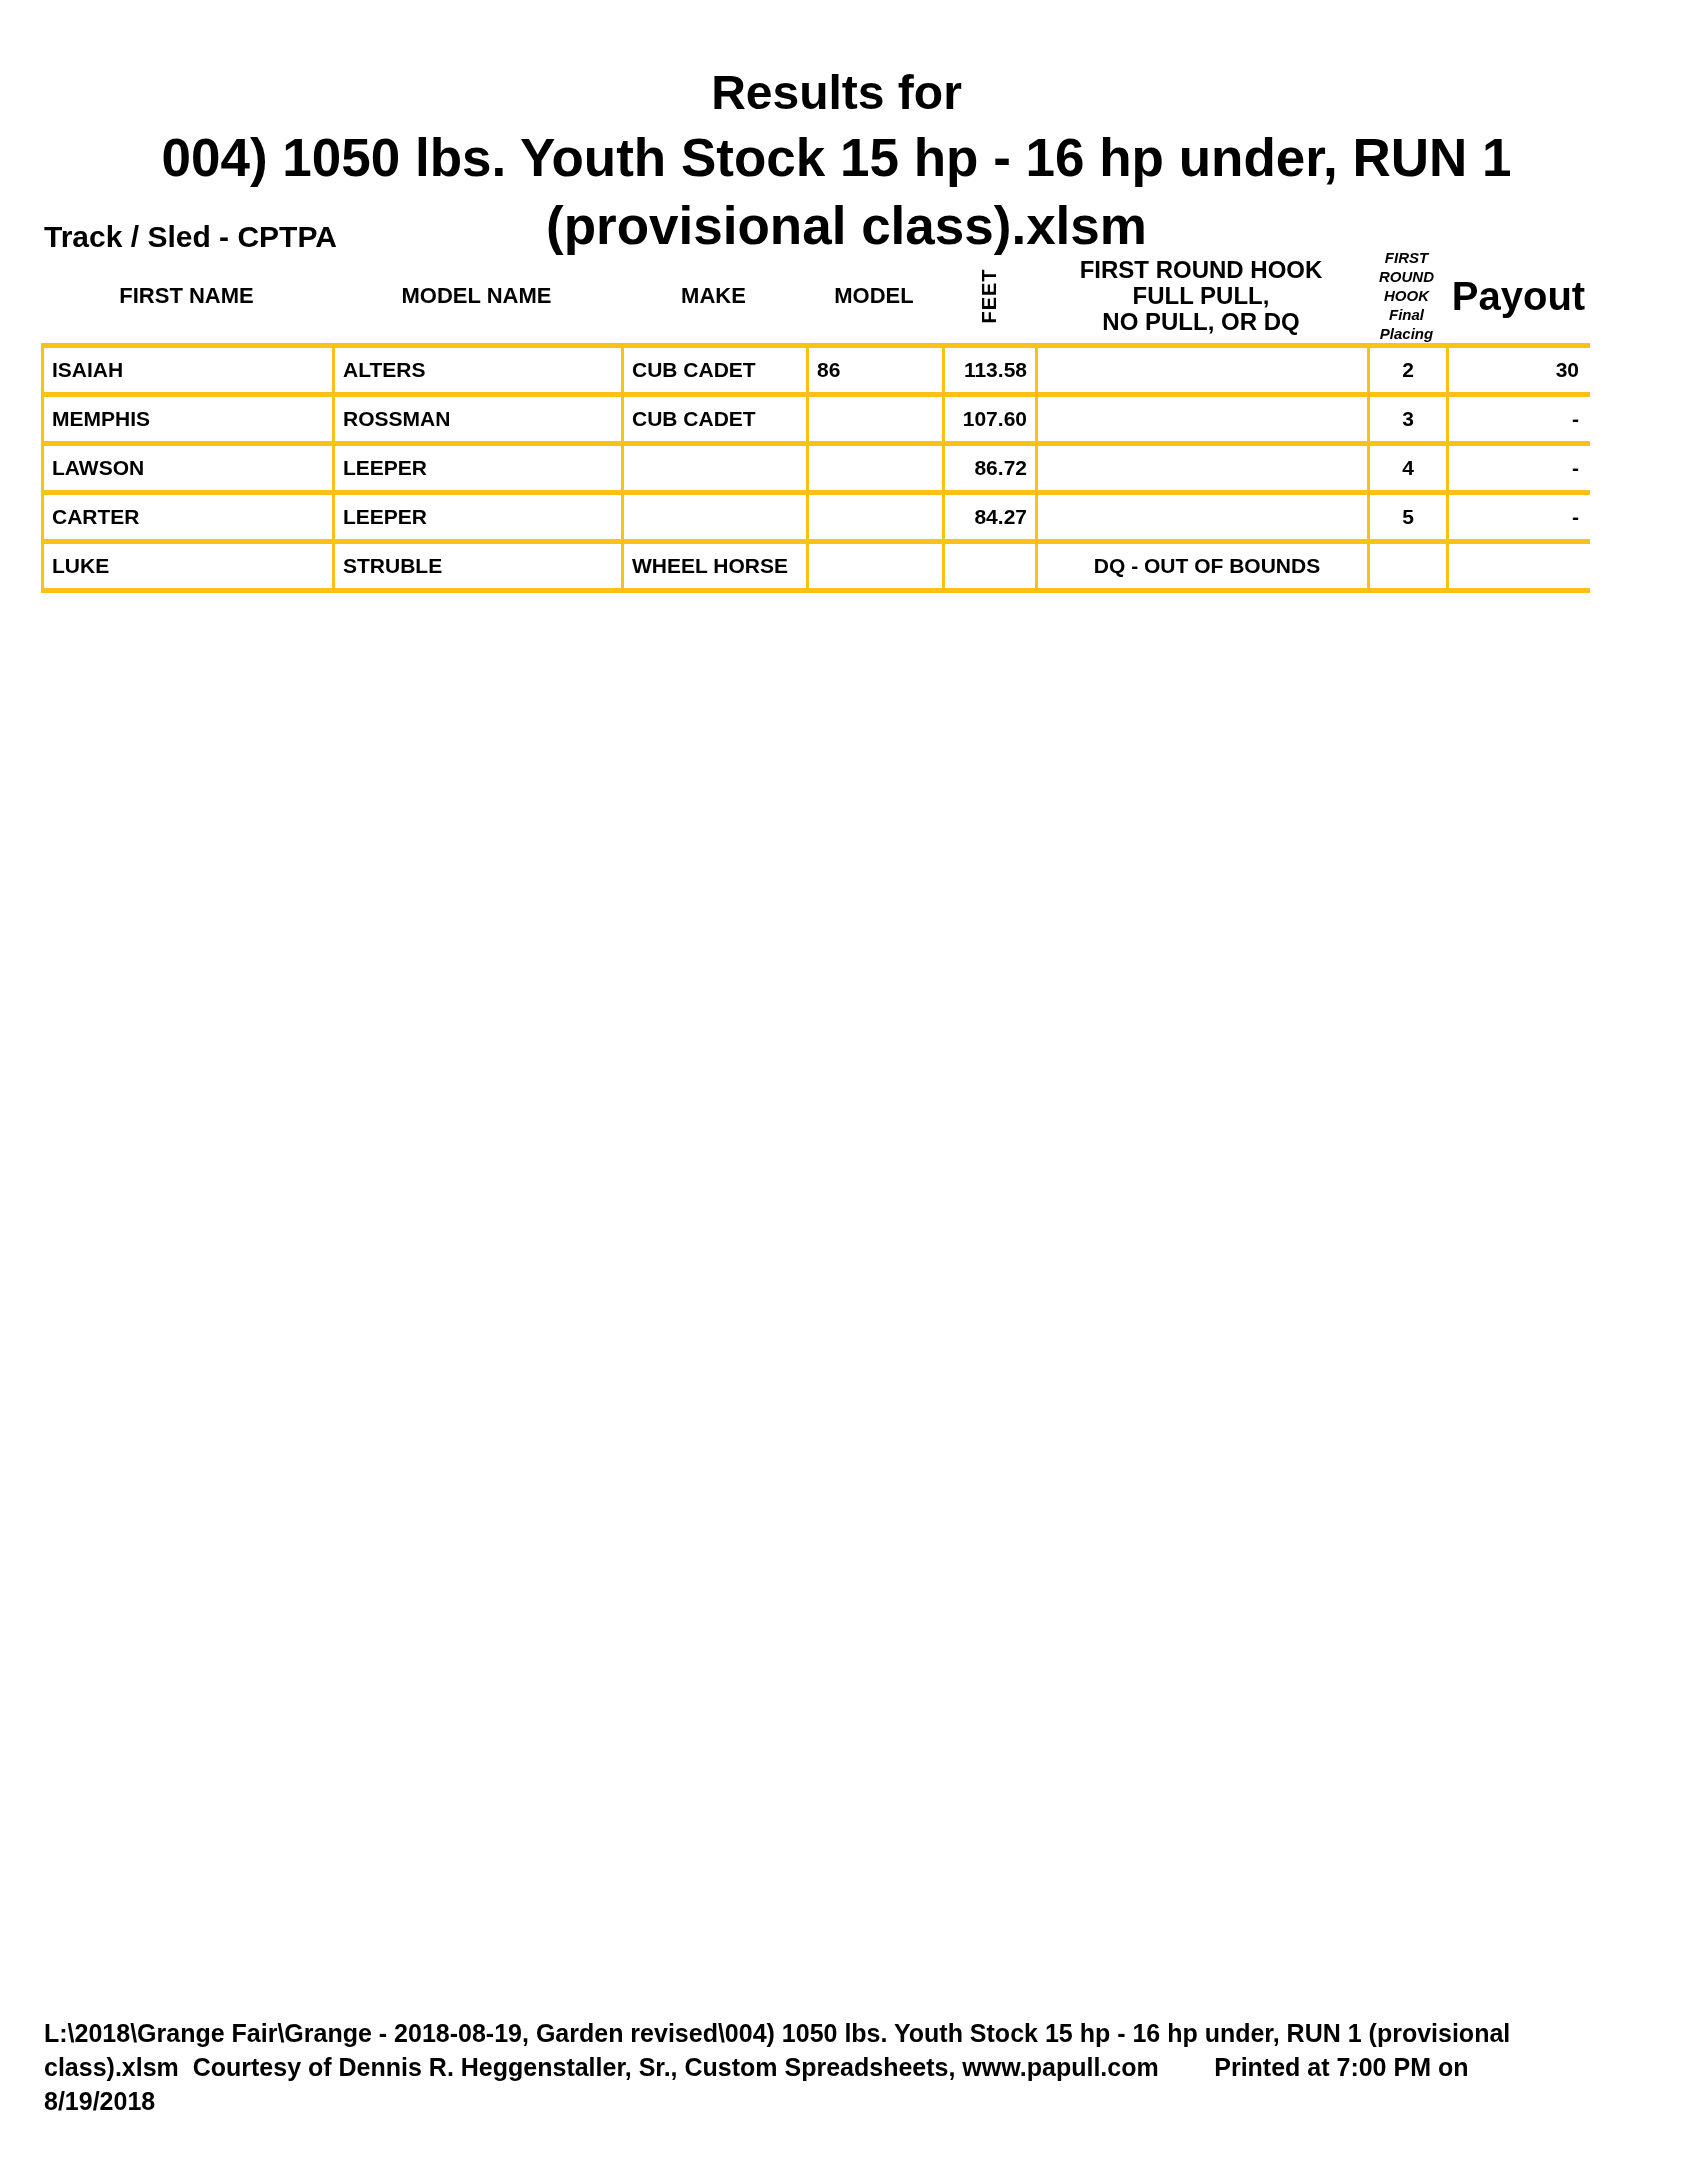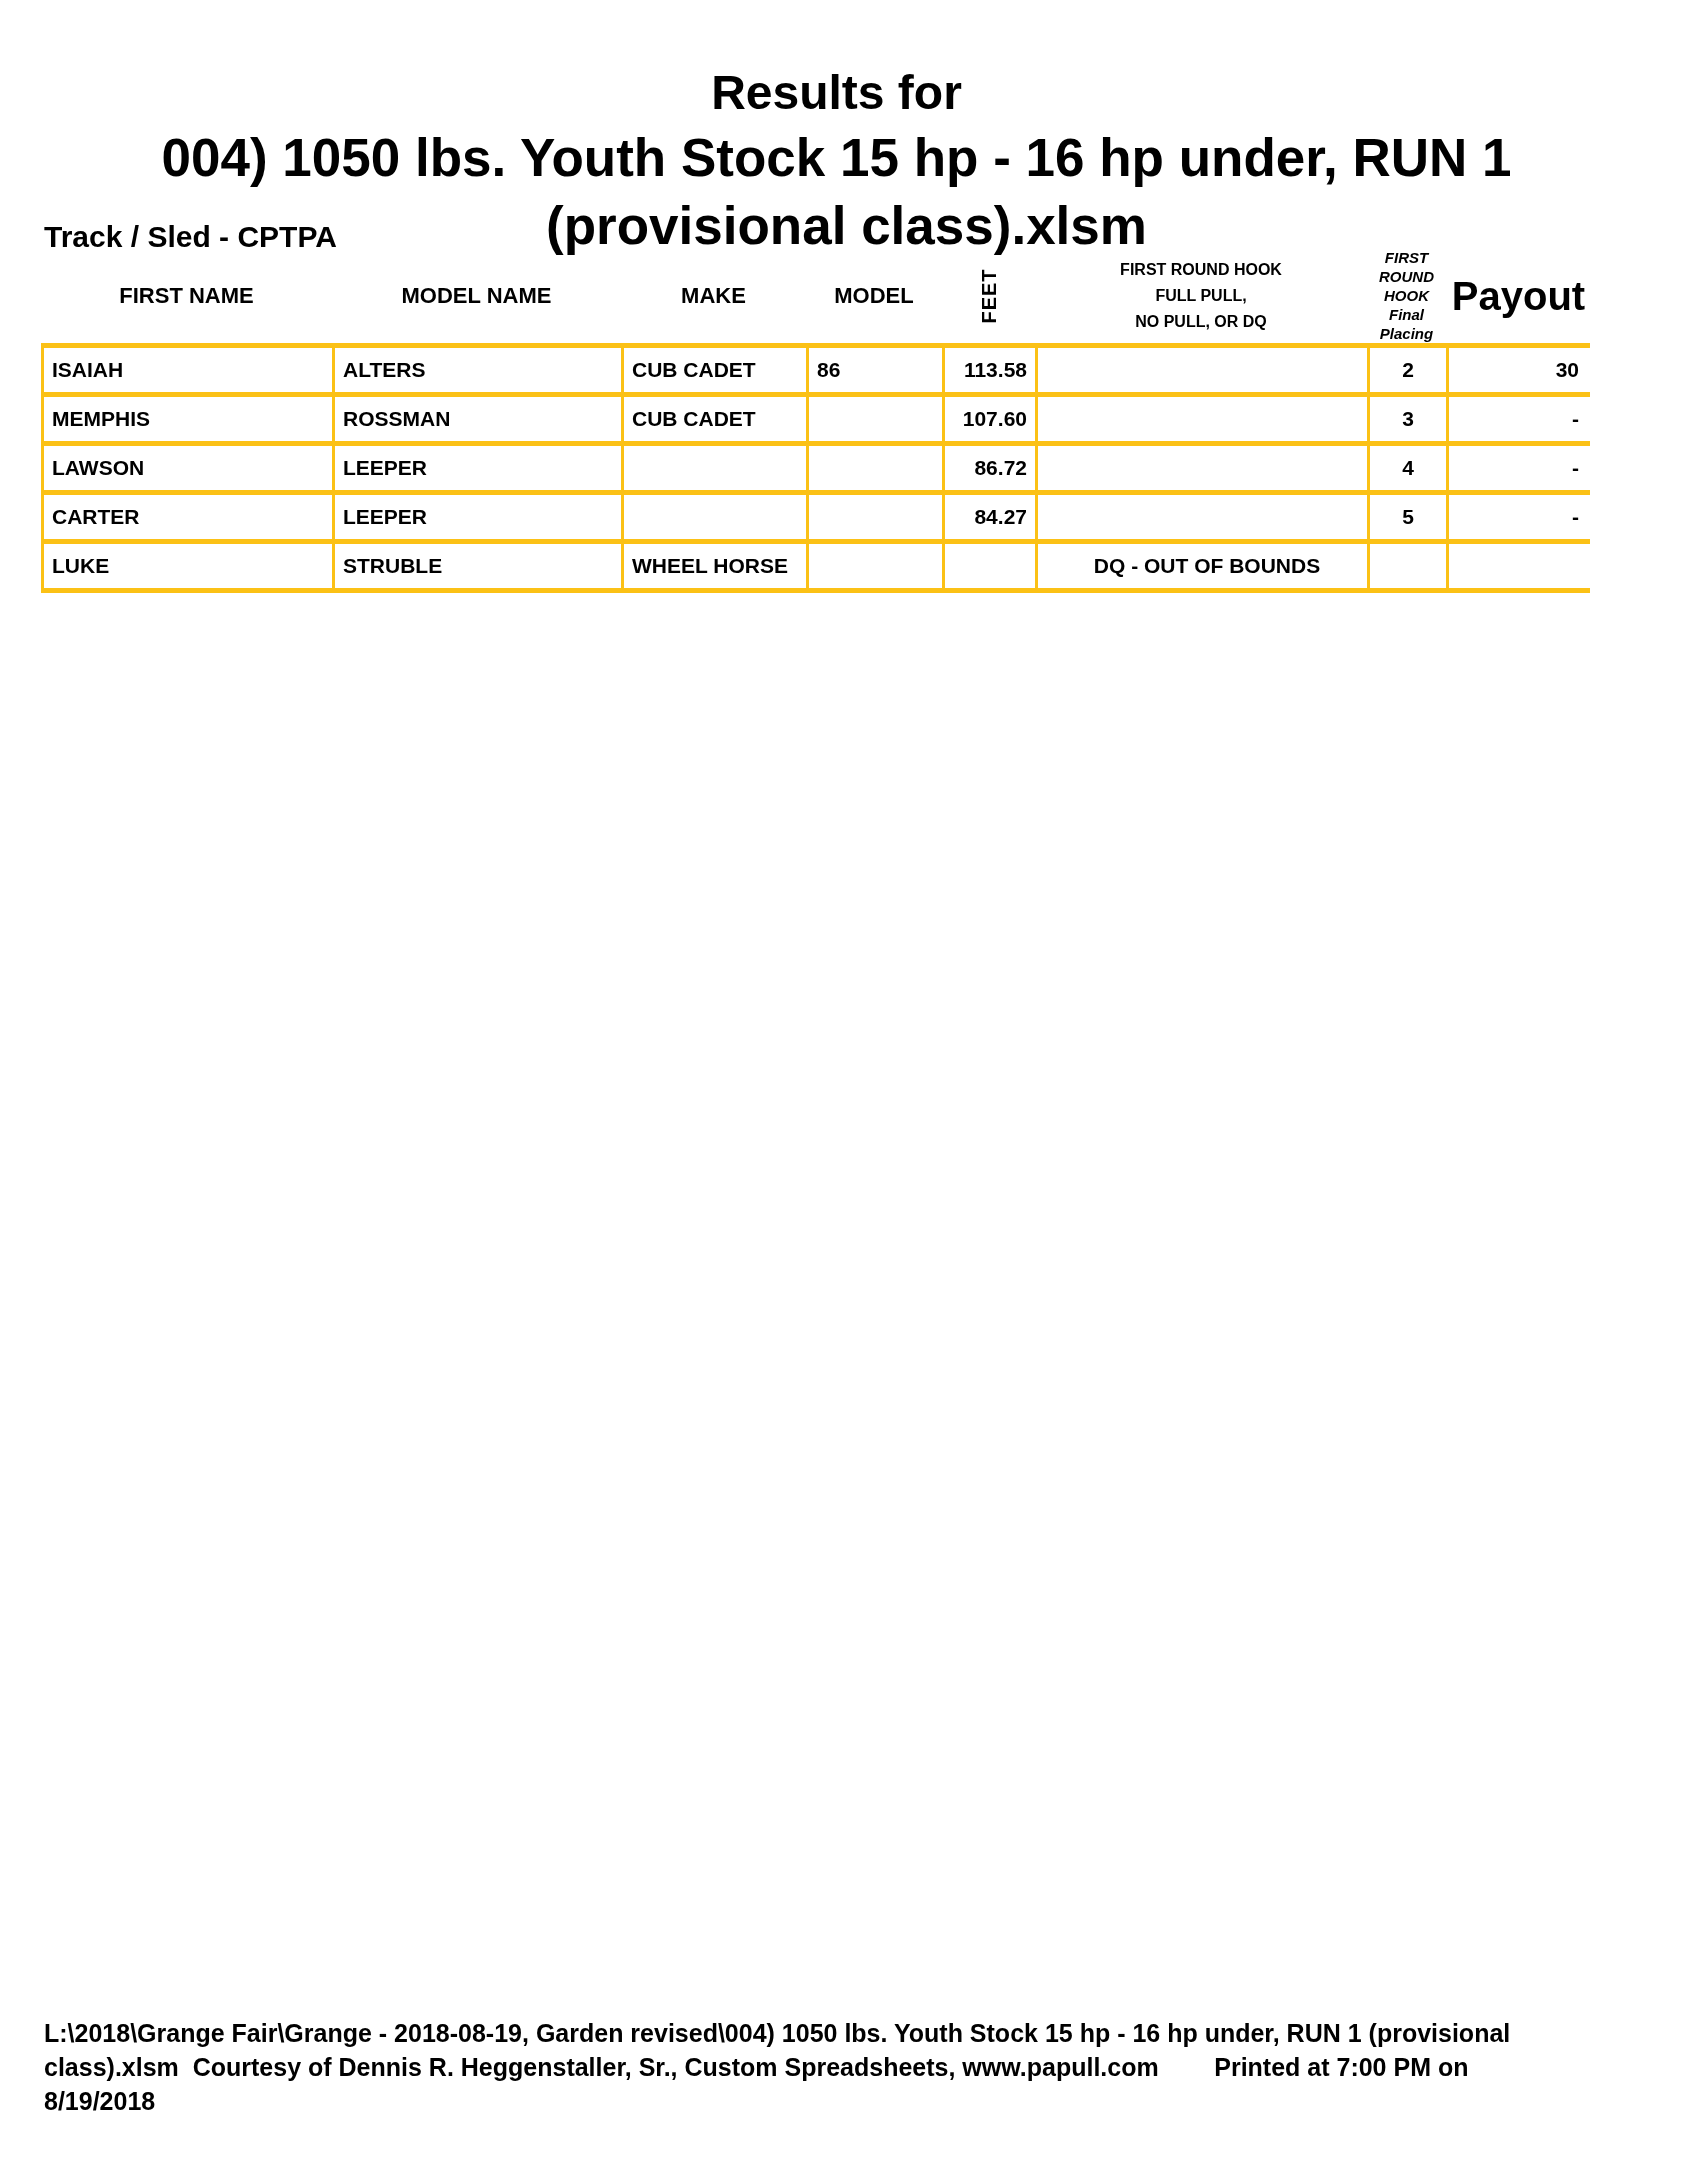--- a/index.html
+++ b/index.html
@@ -35,21 +35,21 @@
     position: absolute; top: 248px; left: 41px;
     width: 1549px; height: 95px;
     display: grid;
     grid-template-columns: 291px 289px 185px 136px 93px 332px 79px 145px;
   }
   .thead .hcell {
     display: flex; align-items: center; justify-content: center;
     text-align: center; font-weight: bold; font-size: 22px;
     white-space: pre-line; line-height: 26px; overflow: visible;
   }
-  .thead .hcell.hook    { font-size: 16px; line-height: 26px; }
+  .thead .hcell.hook    { font-size: 24px; line-height: 26px; }
   .thead .hcell.placing { font-size: 15px; line-height: 19px; font-style: italic; }
   .thead .hcell.payout  { font-size: 40px; white-space: nowrap; }
   .vert { transform: rotate(-90deg); font-size: 20px; letter-spacing: 1px; white-space: nowrap; }
   
   .tbody {
     position: absolute; top: 343px; left: 41px;
     width: 1549px;
     border-top: 5px solid var(--gold);
     border-left: 3px solid var(--gold);
   }

